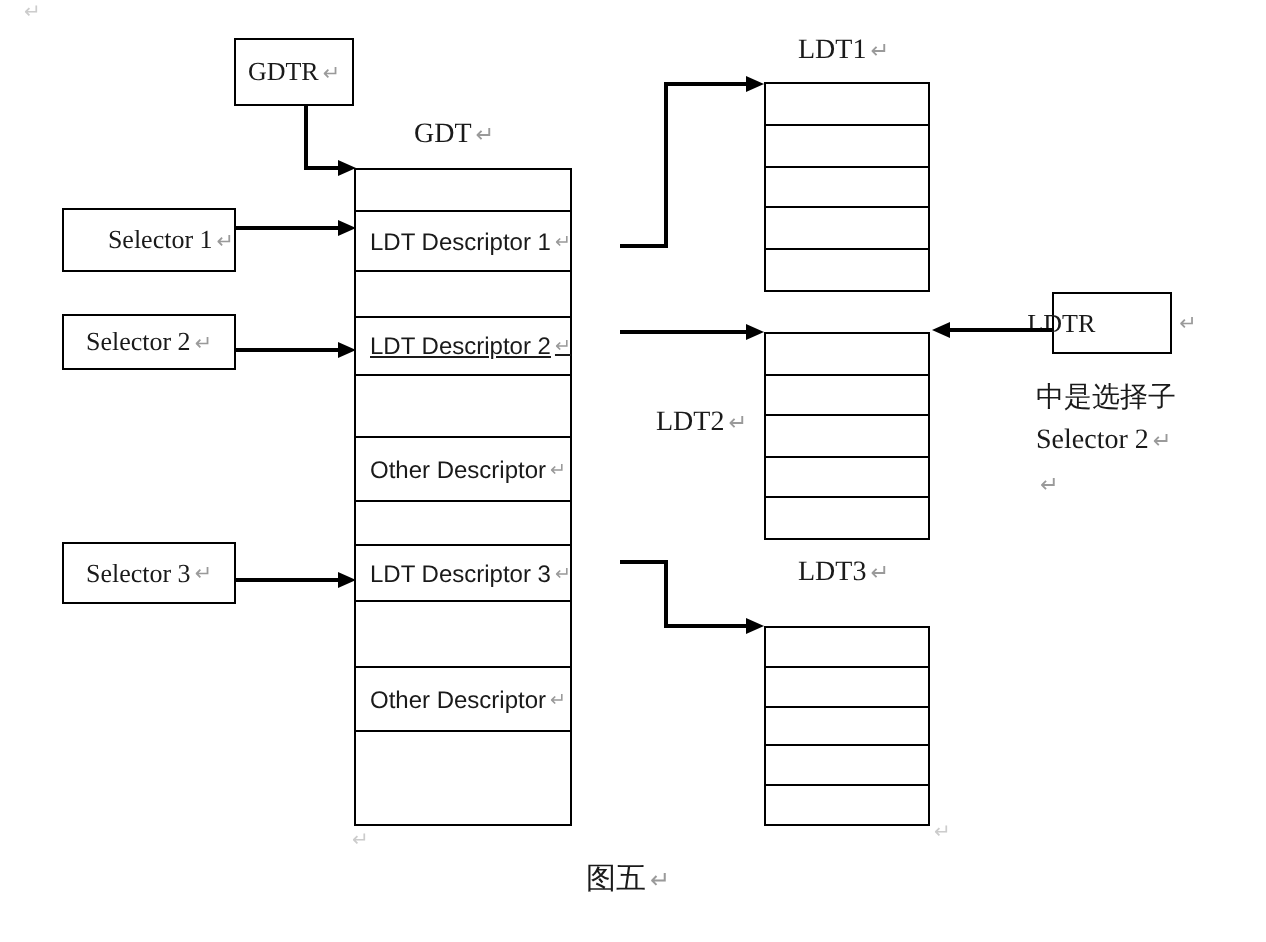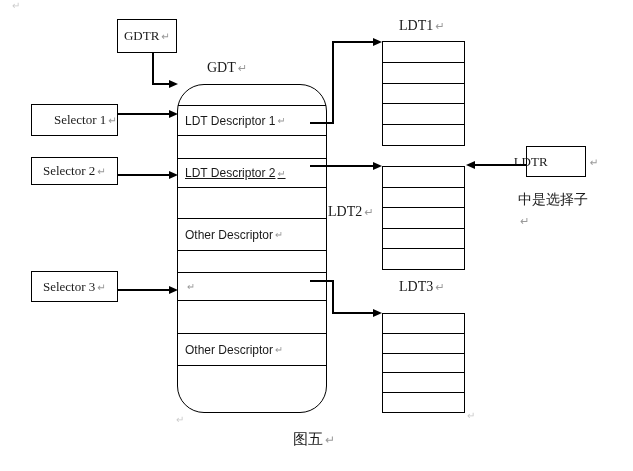--- a/index.html
+++ b/index.html
@@ -54,38 +54,39 @@
   </div>
 
   <div class="vline" style="left:152px;top:53px;height:32px;"></div>
   <div class="hline" style="left:152px;top:83px;width:17px;"></div>
   <div class="ah-r" style="left:169px;top:80px;"></div>
 
   <div class="lbl" style="left:207px;top:60px;">
     <span>GDT</span><span class="mark">↵</span>
   </div>
 
-  <div class="table" style="left:177px;top:84px;width:150px;height:329px;border-radius:27px;">
+  <div class="table" style="left:177px;top:84px;width:109px;height:329px;">
     <div class="trow" style="height:21px;"></div>
     <div class="trow" style="height:30px;">
         <span>LDT Descriptor 1</span>
         <span class="mark">↵</span>
       </div>
     <div class="trow" style="height:23px;"></div>
     <div class="trow" style="height:29px;text-decoration:underline;">
         <span>LDT Descriptor 2</span>
         <span class="mark">↵</span>
       </div>
     <div class="trow" style="height:31px;"></div>
     <div class="trow" style="height:32px;">
         <span>Other Descriptor</span>
         <span class="mark">↵</span>
       </div>
     <div class="trow" style="height:22px;"></div>
     <div class="trow" style="height:28px;">
+        <span>LDT Descriptor 3</span>
         <span class="mark">↵</span>
       </div>
     <div class="trow" style="height:33px;"></div>
     <div class="trow" style="height:32px;">
         <span>Other Descriptor</span>
         <span class="mark">↵</span>
       </div>
     <div class="trow" style="flex:1;"></div>
   </div>
 
@@ -142,20 +143,21 @@
 
   <div class="box" style="left:526px;top:146px;width:60px;height:31px;gap:40px;">
     <span>LDTR</span>
       <span class="mark">↵</span>
   </div>
   <div class="hline" style="left:475px;top:164px;width:51px;"></div>
   <div class="ah-l" style="left:466px;top:161px;"></div>
 
   <div class="ann" style="left:518px;top:189px;">
     <div>中是选择子</div>
+    <div><span>Selector 2</span><span class="mark">↵</span></div>
     <div><span class="mark">↵</span></div>
   </div>
 
   <div class="lbl" style="left:399px;top:279px;">
     <span>LDT3</span><span class="mark">↵</span>
   </div>
   <div class="table" style="left:382px;top:313px;width:83px;height:100px;">
     <div class="erow"></div>
     <div class="erow"></div>
     <div class="erow"></div>

